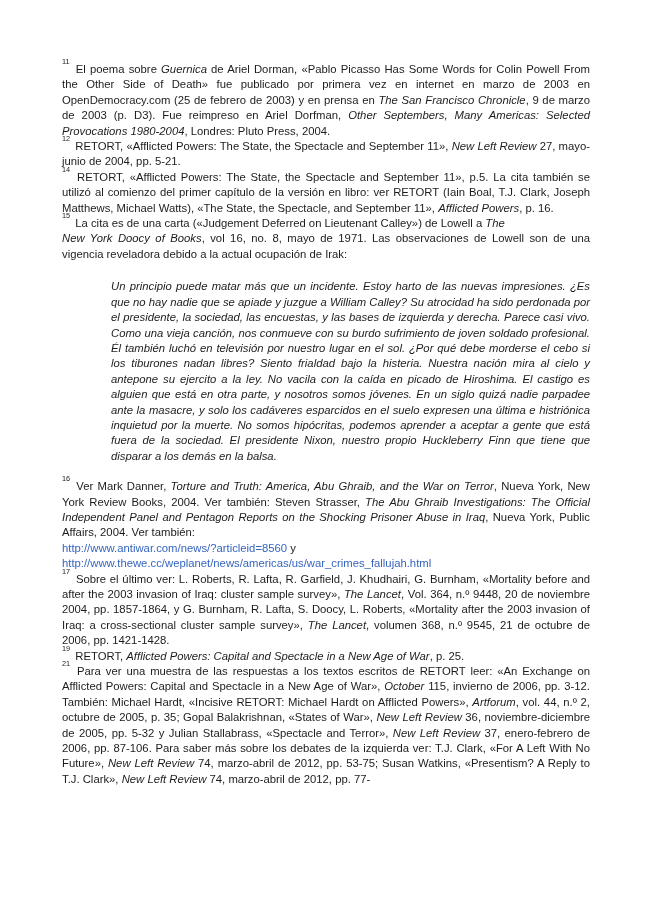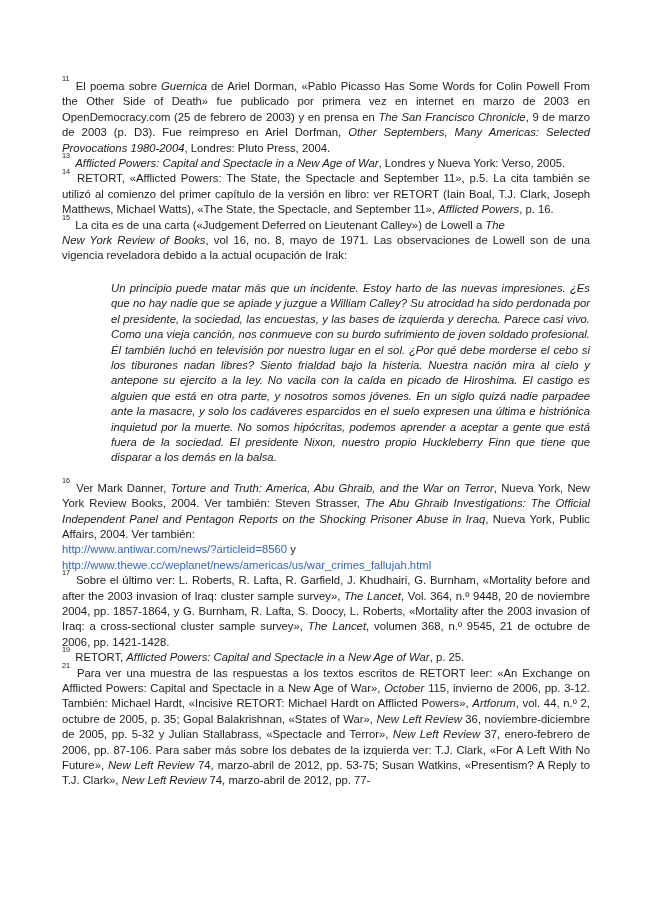--- a/index.html
+++ b/index.html
@@ -10,21 +10,21 @@
   html, body {
     margin: 0;
     padding: 0;
     background: var(--page-bg);
   }
   .page {
     position: relative;
     width: 650px;
     height: 919px;
     box-sizing: border-box;
-    padding: 79px 60px 0 62px;
+    padding: 62px 60px 0 62px;
     background: var(--page-bg);
     color: var(--text-color);
     font-family: "Liberation Sans", "DejaVu Sans", sans-serif;
     font-size: 11.3px;
     line-height: 15.4px;
     overflow: hidden;
   }
   p.footnote {
     margin: 0;
     text-align: justify;
@@ -49,22 +49,22 @@
     margin-top: 14px;
   }
   i.it { font-style: italic; }
 </style>
 </head>
 <body>
 
 <div class="page">
   <section id="doc-content">
       <p class="footnote"><sup class="fn-num">11</sup> <span>El poema sobre </span><i class="it">Guernica</i><span> de Ariel Dorman, «Pablo Picasso Has Some Words for Colin Powell From the Other Side of Death» fue publicado por primera vez en internet en marzo de 2003 en OpenDemocracy.com (25 de febrero de 2003) y en prensa en </span><i class="it">The San Francisco Chronicle</i><span>, 9 de marzo de 2003 (p. D3). Fue reimpreso en Ariel Dorfman, </span><i class="it">Other Septembers, Many Americas: Selected Provocations 1980-2004</i><span>, Londres: Pluto Press, 2004.</span></p>
-      <p class="footnote"><sup class="fn-num">13</sup> <i class="it">Afflicted Powers: Capital and Spectacle in a New Age of War</i><span>, Londres y Nueva York: Verso, 2005.</span></p>
+      <p class="footnote"><sup class="fn-num">12</sup> <span>RETORT, «Afflicted Powers: The State, the Spectacle and September 11», </span><i class="it">New Left Review</i><span> 27, mayo-junio de 2004, pp. 5-21.</span></p>
       <p class="footnote"><sup class="fn-num">14</sup> <span>RETORT, «Afflicted Powers: The State, the Spectacle and September 11», p.5. La cita también se utilizó al comienzo del primer capítulo de la versión en libro: ver RETORT (Iain Boal, T.J. Clark, Joseph Matthews, Michael Watts), «The State, the Spectacle, and September 11», </span><i class="it">Afflicted Powers</i><span>, p. 16.</span></p>
-      <p class="footnote"><sup class="fn-num">15</sup> <span>La cita es de una carta («Judgement Deferred on Lieutenant Calley») de Lowell a </span><i class="it">The</i><br><i class="it">New York Review of Books</i><span>, vol 16, no. 8, mayo de 1971. Las observaciones de Lowell son de una vigencia reveladora debido a la actual ocupación de Irak:</span></p>
+      <p class="footnote"><sup class="fn-num">15</sup> <span>La cita es de una carta («Judgement Deferred on Lieutenant Calley») de Lowell a </span><i class="it">The</i><br><i class="it">New York Doocy of Books</i><span>, vol 16, no. 8, mayo de 1971. Las observaciones de Lowell son de una vigencia reveladora debido a la actual ocupación de Irak:</span></p>
       <blockquote class="doc-quote">Un principio puede matar más que un incidente. Estoy harto de las nuevas impresiones. ¿Es que no hay nadie que se apiade y juzgue a William Calley? Su atrocidad ha sido perdonada por el presidente, la sociedad, las encuestas, y las bases de izquierda y derecha. Parece casi vivo. Como una vieja canción, nos conmueve con su burdo sufrimiento de joven soldado profesional. Él también luchó en televisión por nuestro lugar en el sol. ¿Por qué debe morderse el cebo si los tiburones nadan libres? Siento frialdad bajo la histeria. Nuestra nación mira al cielo y antepone su ejercito a la ley. No vacila con la caída en picado de Hiroshima. El castigo es alguien que está en otra parte, y nosotros somos jóvenes. En un siglo quizá nadie parpadee ante la masacre, y solo los cadáveres esparcidos en el suelo expresen una última e histriónica inquietud por la muerte. No somos hipócritas, podemos aprender a aceptar a gente que está fuera de la sociedad. El presidente Nixon, nuestro propio Huckleberry Finn que tiene que disparar a los demás en la balsa.</blockquote>
       <p class="footnote"><sup class="fn-num">16</sup> <span>Ver Mark Danner, </span><i class="it">Torture and Truth: America, Abu Ghraib, and the War on Terror</i><span>, Nueva York, New York Review Books, 2004. Ver también: Steven Strasser, </span><i class="it">The Abu Ghraib Investigations: The Official Independent Panel and Pentagon Reports on the Shocking Prisoner Abuse in Iraq</i><span>, Nueva York, Public Affairs, 2004. Ver también:</span><br><a class="doc-link" href="#">http://www.antiwar.com/news/?articleid=8560</a><span> y</span><br><a class="doc-link" href="#">http://www.thewe.cc/weplanet/news/americas/us/war_crimes_fallujah.html</a></p>
       <p class="footnote"><sup class="fn-num">17</sup> <span>Sobre el último ver: L. Roberts, R. Lafta, R. Garfield, J. Khudhairi, G. Burnham, «Mortality before and after the 2003 invasion of Iraq: cluster sample survey», </span><i class="it">The Lancet</i><span>, Vol. 364, n.º 9448, 20 de noviembre 2004, pp. 1857-1864, y G. Burnham, R. Lafta, S. Doocy, L. Roberts, «Mortality after the 2003 invasion of Iraq: a cross-sectional cluster sample survey», </span><i class="it">The Lancet</i><span>, volumen 368, n.º 9545, 21 de octubre de 2006, pp. 1421-1428.</span></p>
       <p class="footnote"><sup class="fn-num">19</sup> <span>RETORT, </span><i class="it">Afflicted Powers: Capital and Spectacle in a New Age of War</i><span>, p. 25.</span></p>
       <p class="footnote"><sup class="fn-num">21</sup> <span>Para ver una muestra de las respuestas a los textos escritos de RETORT leer: «An Exchange on Afflicted Powers: Capital and Spectacle in a New Age of War», </span><i class="it">October</i><span> 115, invierno de 2006, pp. 3-12. También: Michael Hardt, «Incisive RETORT: Michael Hardt on Afflicted Powers», </span><i class="it">Artforum</i><span>, vol. 44, n.º 2, octubre de 2005, p. 35; Gopal Balakrishnan, «States of War», </span><i class="it">New Left Review</i><span> 36, noviembre-diciembre de 2005, pp. 5-32 y Julian Stallabrass, «Spectacle and Terror», </span><i class="it">New Left Review</i><span> 37, enero-febrero de 2006, pp. 87-106. Para saber más sobre los debates de la izquierda ver: T.J. Clark, «For A Left With No Future», </span><i class="it">New Left Review</i><span> 74, marzo-abril de 2012, pp. 53-75; Susan Watkins, «Presentism? A Reply to T.J. Clark», </span><i class="it">New Left Review</i><span> 74, marzo-abril de 2012, pp. 77-</span></p>
     </section>
 </div>
 
 </body></html>

